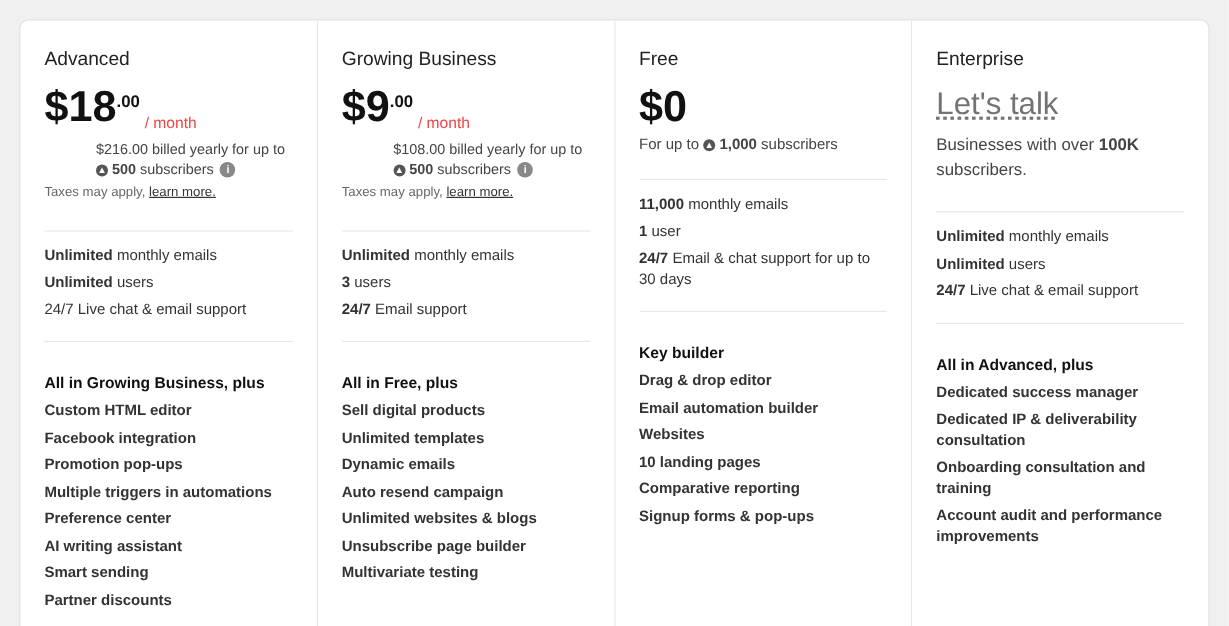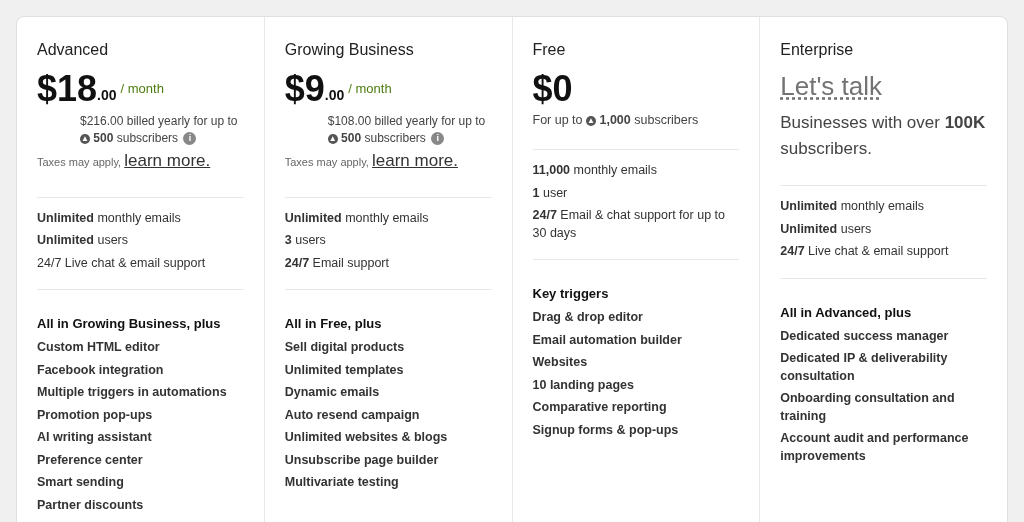--- a/index.html
+++ b/index.html
@@ -46,27 +46,27 @@
     .price-dollar {
       font-size: 36px;
       font-weight: 600;
       color: #111;
       line-height: 1;
     }
     .price-superscript {
       font-size: 14px;
       font-weight: 600;
       color: #111;
-      margin-top: 16px;
+      margin-top: 5px;
     }
     .price-period {
       font-size: 13px;
-      color: #4d7c0f;
+      color: #ef4444;
       margin-left: 4px;
-      margin-top: 10px;
+      margin-top: 24px;
     }
     .lets-talk {
       font-size: 26px;
       font-weight: 400;
       color: #737373;
       text-decoration: underline dotted;
       margin-bottom: 8px;
     }
     .billed-text {
       font-size: 12px;
@@ -93,21 +93,21 @@
       vertical-align: middle;
     }
     .taxes-text {
       font-size: 11px;
       color: #666;
       margin-bottom: 14px;
     }
     .taxes-text a, .learn-link {
       color: #333;
       text-decoration: underline;
-      font-size: 17px;
+      font-size: 11px;
     }
     .divider {
       height: 1px;
       background: #e8e8e8;
       margin: 12px 0;
     }
     .feature-line {
       font-size: 12.5px;
       color: #333;
       margin-bottom: 5px;
@@ -129,21 +129,21 @@
       margin-bottom: 5px;
       line-height: 1.4;
       font-weight: bold;
     }
     .free-for {
       font-size: 12.5px;
       color: #444;
       margin-bottom: 10px;
     }
     .enterprise-desc {
-      font-size: 17px;
+      font-size: 14px;
       color: #444;
       margin-bottom: 12px;
       line-height: 1.5;
     }
     .enterprise-desc .bold {
       font-weight: 700;
     }
   </style>
 </head>
 <body>
@@ -164,24 +164,24 @@
       <span>Taxes may apply, </span><a href="#" class="learn-link">learn more.</a>
     </div>
     <div class="divider"></div>
     <div class="feature-line"><span class="bold">Unlimited</span> monthly emails</div>
     <div class="feature-line"><span class="bold">Unlimited</span> users</div>
     <div class="feature-line">24/7 Live chat &amp; email support</div>
     <div class="divider"></div>
     <div class="section-title">All in Growing Business, plus</div>
     <div class="feature-list-item">Custom HTML editor</div>
     <div class="feature-list-item">Facebook integration</div>
+    <div class="feature-list-item">Promotion pop-ups</div>
     <div class="feature-list-item">Multiple triggers in automations</div>
-    <div class="feature-list-item">Promotion pop-ups</div>
+    <div class="feature-list-item">Preference center</div>
     <div class="feature-list-item">AI writing assistant</div>
-    <div class="feature-list-item">Preference center</div>
     <div class="feature-list-item">Smart sending</div>
     <div class="feature-list-item">Partner discounts</div>
   </div>
 
   <div class="plan-col">
     <div class="plan-name">Growing Business</div>
     <div class="price-row">
       <span class="price-dollar">$9</span>
       <span class="price-superscript">.00</span>
       <span class="price-period">/ month</span>
@@ -213,21 +213,21 @@
       <span class="price-dollar">$0</span>
     </div>
     <div class="free-for">
       For up to <span style="display:inline-block;width:10px;height:10px;background:#555;border-radius:50%;color:#fff;font-size:8px;text-align:center;line-height:10px;font-weight:bold;vertical-align:middle;">▲</span> <strong>1,000</strong> subscribers
     </div>
     <div class="divider"></div>
     <div class="feature-line"><span class="bold">11,000</span> monthly emails</div>
     <div class="feature-line"><span class="bold">1</span> user</div>
     <div class="feature-line"><span class="bold">24/7</span> Email &amp; chat support for up to 30 days</div>
     <div class="divider"></div>
-    <div class="section-title">Key triggers</div>
+    <div class="section-title">Key builder</div>
     <div class="feature-list-item">Drag &amp; drop editor</div>
     <div class="feature-list-item">Email automation builder</div>
     <div class="feature-list-item">Websites</div>
     <div class="feature-list-item">10 landing pages</div>
     <div class="feature-list-item">Comparative reporting</div>
     <div class="feature-list-item">Signup forms &amp; pop-ups</div>
   </div>
 
   <div class="plan-col">
     <div class="plan-name">Enterprise</div>

